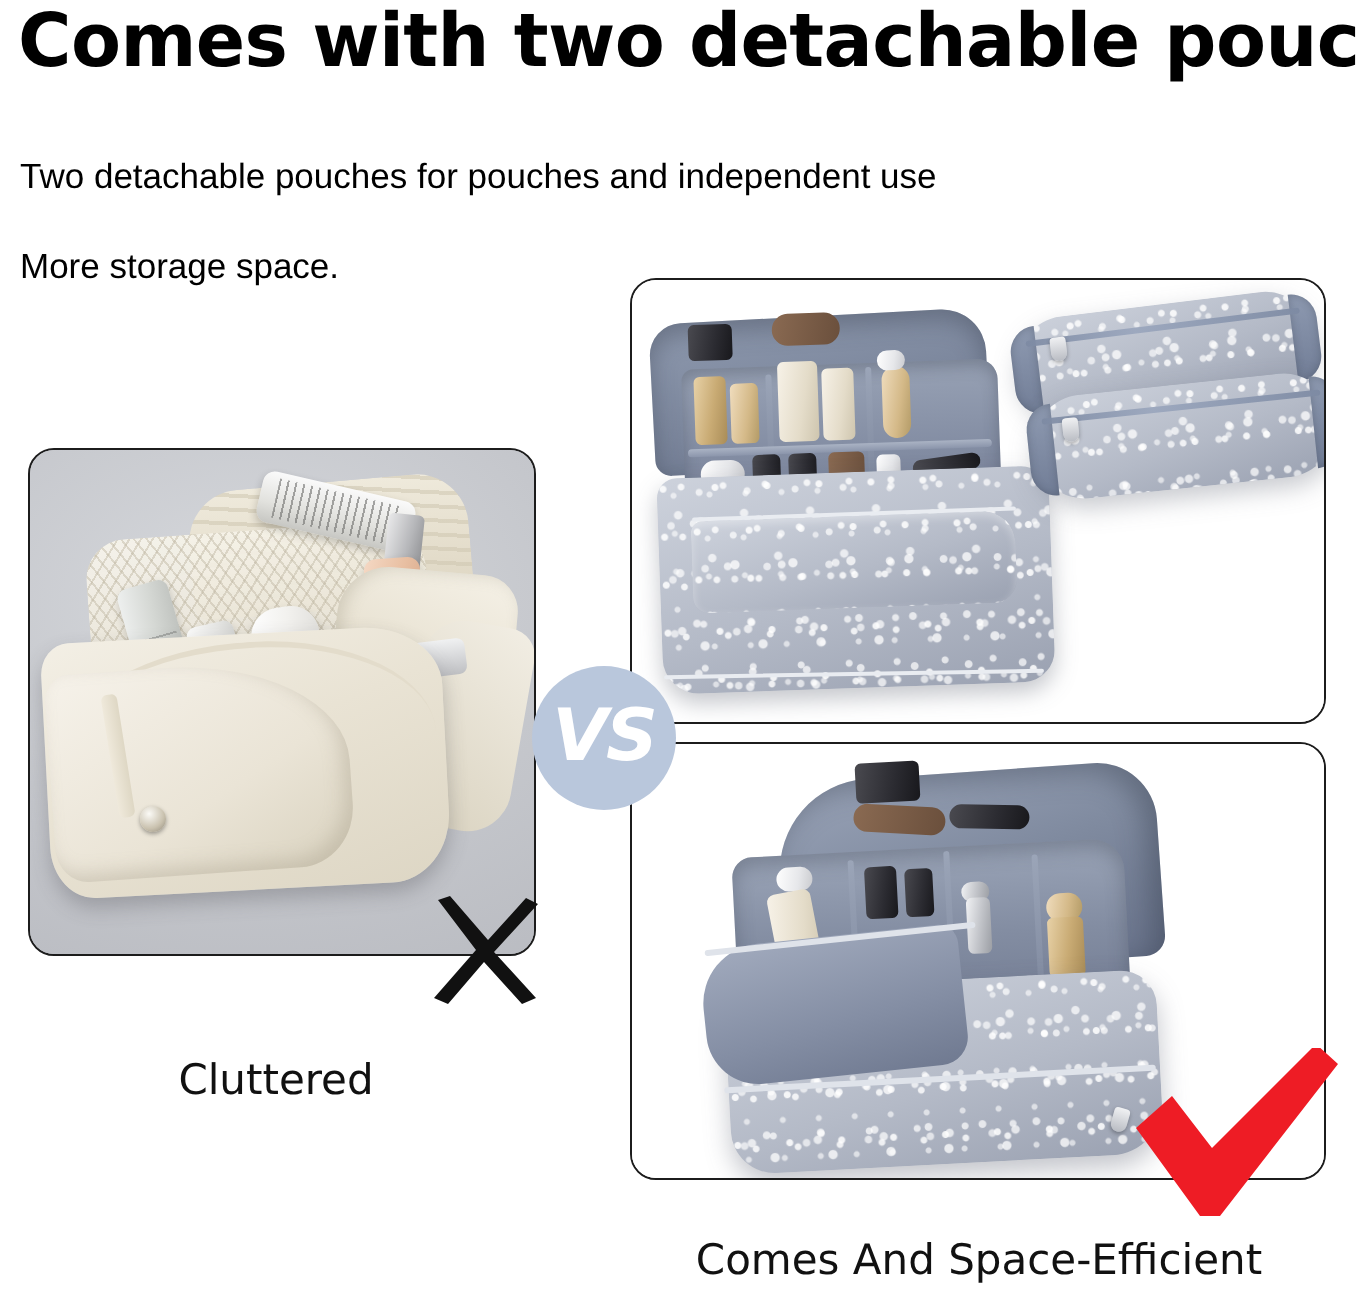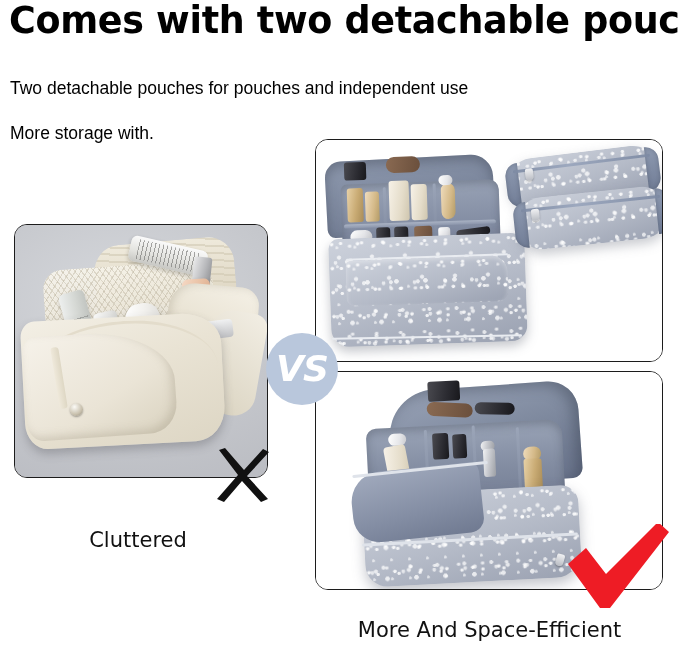--- a/index.html
+++ b/index.html
@@ -416,21 +416,21 @@
   #caption-left  { left: 0px;   top: 528px; width: 276px; }
   #caption-right { left: 316px; top: 618px; width: 347px; }
 </style>
 </head>
 <body>
 
 <div id="headline">Comes with two detachable pouches</div>
 
 <div class="subline" id="subline-1">Two detachable pouches for pouches and independent use</div>
 
-<div class="subline" id="subline-2">More storage with.</div>
+<div class="subline" id="subline-2">More storage space.</div>
 
 <div class="panel" id="panel-cluttered">
   <div class="photo">
     <div class="bg-grad-left"></div>
 
     <div class="mesh-top"></div>
     <div class="mesh-panel"></div>
 
     <div class="bottle b4">
         <div class="lbl"></div>
@@ -560,13 +560,13 @@
 <svg id="x-mark" viewBox="0 0 58 58">
   <path d="M6 4 L12 2 L31 24 L50 3 L56 6 L34 30 L55 53 L48 56 L29 35 L11 56 L4 53 L25 29 Z" fill="#111111"></path>
 </svg>
 
 <svg id="check-mark" viewBox="0 0 104 86">
   <path d="M2 40 L20 24 L40 50 L92 -2 L103 8 L44 84 L34 84 Z" fill="#ee1c25"></path>
 </svg>
 
 <div class="caption" id="caption-left">Cluttered</div>
 
-<div class="caption" id="caption-right">More And Space-Efficient</div>
+<div class="caption" id="caption-right">Comes And Space-Efficient</div>
 
 </body></html>

